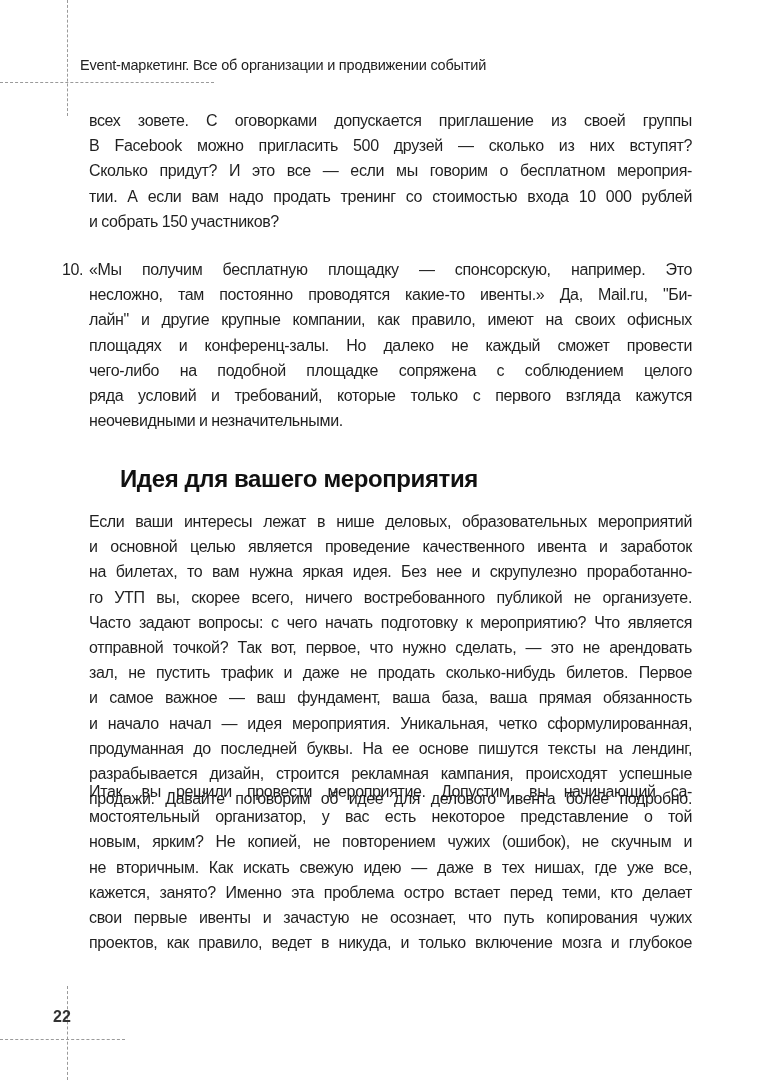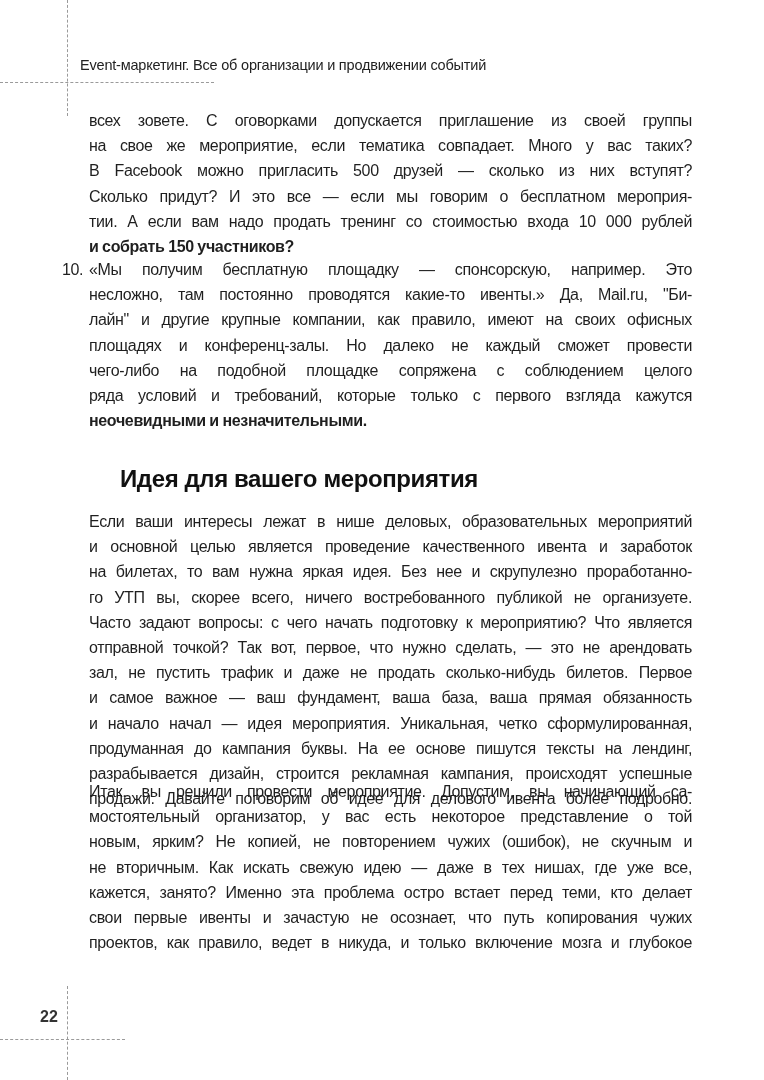--- a/index.html
+++ b/index.html
@@ -7,28 +7,28 @@
       width: 764px; height: 1080px; background: #ffffff; position: relative; overflow: hidden;
       font-family: "Liberation Sans", "DejaVu Sans", sans-serif; color: #1f1f1f;
     }
     .guide-v { position: absolute; width: 0; border-left: 1px dashed #9a9a9a; }
     .guide-h { position: absolute; height: 0; border-top: 1px dashed #9a9a9a; }
     .running-head {
       position: absolute; left: 80px; top: 57px; font-size: 14.5px; color: #222;
       letter-spacing: -0.2px; white-space: nowrap;
     }
     .page-num {
-      position: absolute; left: 40px; top: 1008px; font-size: 16px; font-weight: bold; color: #333;
+      position: absolute; left: 53px; top: 1008px; font-size: 16px; font-weight: bold; color: #333;
     }
     .text {
       font-size: 16px; line-height: 25.2px; text-align: justify; text-align-last: auto;
       letter-spacing: -0.35px; word-spacing: -0.5px;
     }
     .line { display: block; text-align: justify; text-align-last: justify; white-space: nowrap; height: 25.2px; }
-    .line.last { text-align-last: left; font-weight: bold; }
+    .line.last { text-align-last: left; }
     .block { position: absolute; }
     .cont { left: 89px; top: 108px; width: 603px; }
     .item10 { left: 89px; top: 257px; width: 603px; }
     .item-num { position: absolute; left: -27px; top: 0; font-size: 16px; line-height: 25.2px; }
     .heading {
       position: absolute; left: 89px; top: 465px; font-size: 24px; font-weight: bold; color: #111;
       letter-spacing: -0.4px; white-space: nowrap; margin-left: 31px;
     }
     .p1 { left: 89px; top: 509px; width: 603px; }
     .p2 { left: 89px; top: 779px; width: 603px; }
@@ -38,21 +38,20 @@
 
 <div class="guide-v" style="left:67px; top:0; height:116px;"></div>
 <div class="guide-h" style="left:0; top:82px; width:214px;"></div>
 <div class="guide-v" style="left:67px; top:986px; height:94px;"></div>
 <div class="guide-h" style="left:0; top:1039px; width:125px;"></div>
 
 <div class="running-head">Event-маркетинг. Все об организации и продвижении событий</div>
 
 <div class="block text cont">
   <span class="line">всех зовете. С оговорками допускается приглашение из своей группы</span>
-  <span class="line">на свое же мероприятие, если тематика совпадает. Много у вас таких?</span>
   <span class="line">В Facebook можно пригласить 500 друзей — сколько из них вступят?</span>
   <span class="line">Сколько придут? И это все — если мы говорим о бесплатном мероприя-</span>
   <span class="line">тии. А если вам надо продать тренинг со стоимостью входа 10 000 рублей</span>
   <span class="line last">и собрать 150 участников?</span>
 </div>
 
 <div class="block text item10">
   <span class="item-num">10.</span>
   <span class="line">«Мы получим бесплатную площадку — спонсорскую, например. Это</span>
   <span class="line">несложно, там постоянно проводятся какие-то ивенты.» Да, Mail.ru, "Би-</span>
@@ -68,21 +67,21 @@
 <div class="block text p1">
   <span class="line">Если ваши интересы лежат в нише деловых, образовательных мероприятий</span>
   <span class="line">и основной целью является проведение качественного ивента и заработок</span>
   <span class="line">на билетах, то вам нужна яркая идея. Без нее и скрупулезно проработанно-</span>
   <span class="line">го УТП вы, скорее всего, ничего востребованного публикой не организуете.</span>
   <span class="line">Часто задают вопросы: с чего начать подготовку к мероприятию? Что является</span>
   <span class="line">отправной точкой? Так вот, первое, что нужно сделать, — это не арендовать</span>
   <span class="line">зал, не пустить трафик и даже не продать сколько-нибудь билетов. Первое</span>
   <span class="line">и самое важное — ваш фундамент, ваша база, ваша прямая обязанность</span>
   <span class="line">и начало начал — идея мероприятия. Уникальная, четко сформулированная,</span>
-  <span class="line">продуманная до кампания буквы. На ее основе пишутся тексты на лендинг,</span>
+  <span class="line">продуманная до последней буквы. На ее основе пишутся тексты на лендинг,</span>
   <span class="line">разрабывается дизайн, строится рекламная кампания, происходят успешные</span>
   <span class="line">продажи. Давайте поговорим об идее для делового ивента более подробно.</span>
 </div>
 
 <div class="block text p2">
   <span class="line">Итак, вы решили провести мероприятие. Допустим, вы начинающий са-</span>
   <span class="line">мостоятельный организатор, у вас есть некоторое представление о той</span>
   <span class="line">новым, ярким? Не копией, не повторением чужих (ошибок), не скучным и</span>
   <span class="line">не вторичным. Как искать свежую идею — даже в тех нишах, где уже все,</span>
   <span class="line">кажется, занято? Именно эта проблема остро встает перед теми, кто делает</span>

